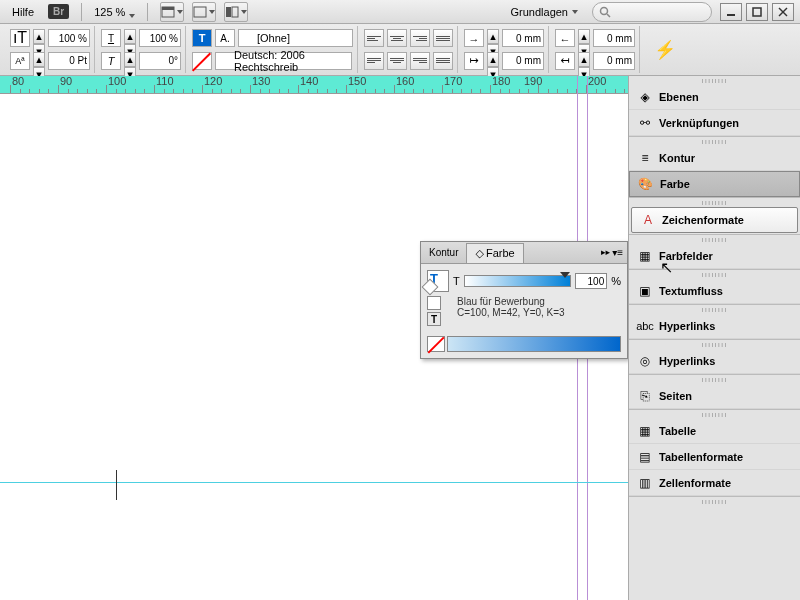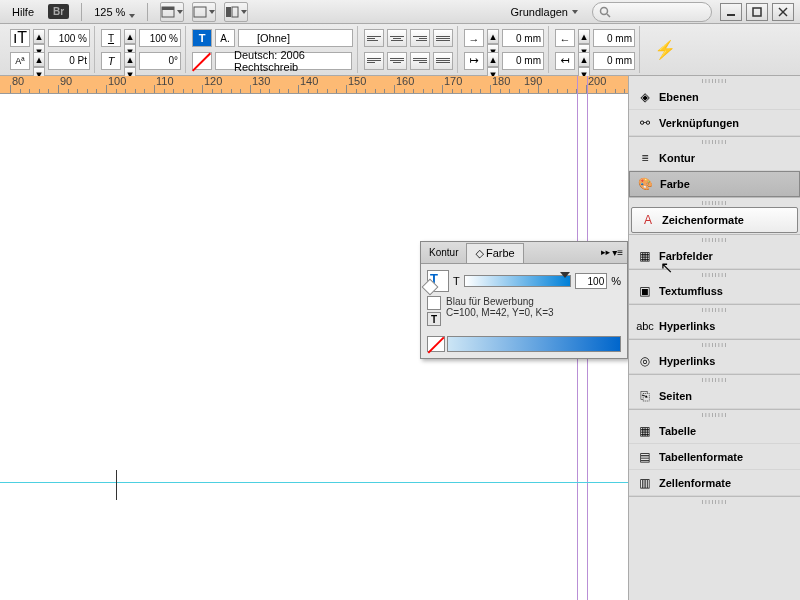--- a/index.html
+++ b/index.html
@@ -24,21 +24,21 @@
 .spinner { width: 12px; height: 18px; display: flex; flex-direction: column; }
 .spinner div { flex: 1; border: 1px solid #aaa; background: linear-gradient(#fff,#ddd); display: flex; align-items: center; justify-content: center; }
 .red-diag { background: #fff; position: relative; }
 .red-diag::after { content: ''; position: absolute; width: 140%; height: 2px; background: red; transform: rotate(-45deg); top: 50%; left: -20%; }
 .text-select { border: 1px solid #aaa; background: #fff; height: 18px; padding: 0 18px; font-size: 10px; display: flex; align-items: center; }
 .align-btn { width: 20px; height: 18px; border: 1px solid #aaa; background: linear-gradient(#fff,#e5e5e5); display: flex; flex-direction: column; justify-content: center; gap: 1px; padding: 2px; }
 .align-btn span { height: 1px; background: #555; }
 .bolt { font-size: 18px; color: #666; padding: 0 8px; }
 .workspace { display: flex; height: 524px; }
 .canvas-area { flex: 1; background: #fff; position: relative; overflow: hidden; }
-.ruler-h { height: 18px; background: #fdba74; border-bottom: 1px solid #999; position: relative; font-size: 9px; color: #444; }
+.ruler-h { height: 18px; background: #5eead4; border-bottom: 1px solid #999; position: relative; font-size: 9px; color: #444; }
 .ruler-h .tick { position: absolute; border-left: 1px solid #888; height: 8px; bottom: 0; }
 .ruler-h .label { position: absolute; bottom: 6px; }
 .doc-text { position: absolute; left: 0; top: 410px; color: #0091d4; font-size: 24px; font-weight: bold; font-family: Arial; }
 .cyan-line { position: absolute; left: 0; right: 0; top: 406px; height: 1px; background: #4dd0e1; }
 .cursor-line { position: absolute; top: 394px; left: 116px; width: 1px; height: 30px; background: #333; }
 .guide-v { position: absolute; top: 0; bottom: 0; width: 1px; background: #b98fd6; }
 .panel-right { width: 172px; background: #e3e3e3; border-left: 1px solid #aaa; display: flex; flex-direction: column; }
 .panel-section { border-bottom: 1px solid #bbb; }
 .panel-drag { height: 8px; display: flex; align-items: center; justify-content: center; color: #999; font-size: 8px; letter-spacing: 1px; }
 .panel-item { height: 26px; display: flex; align-items: center; gap: 6px; padding: 0 8px; cursor: pointer; border-bottom: 1px solid #d5d5d5; }
@@ -380,21 +380,21 @@
           <span>T</span>
           <div class="tint-slider"></div>
           <input class="tint-val" value="100" style="">
           <span>%</span>
         </div>
         <div class="cp-row" style="align-items:flex-start">
           <div style="display:flex;flex-direction:column;gap:2px">
             <div style="width:14px;height:14px;border:1px solid #888;background:#fff"></div>
             <div style="width:14px;height:14px;border:1px solid #888;display:flex;align-items:center;justify-content:center;font-size:10px;font-weight:bold">T</div>
           </div>
-          <div style="margin-left:1px">
+          <div style="margin-left:12px">
             <div class="cp-info">Blau für Bewerbung</div>
             <div class="cp-info">C=100, M=42, Y=0, K=3</div>
           </div>
         </div>
         <div class="cp-gradient">
           <div class="none"></div>
           <div class="grad"></div>
         </div>
       </div>
     </div>

